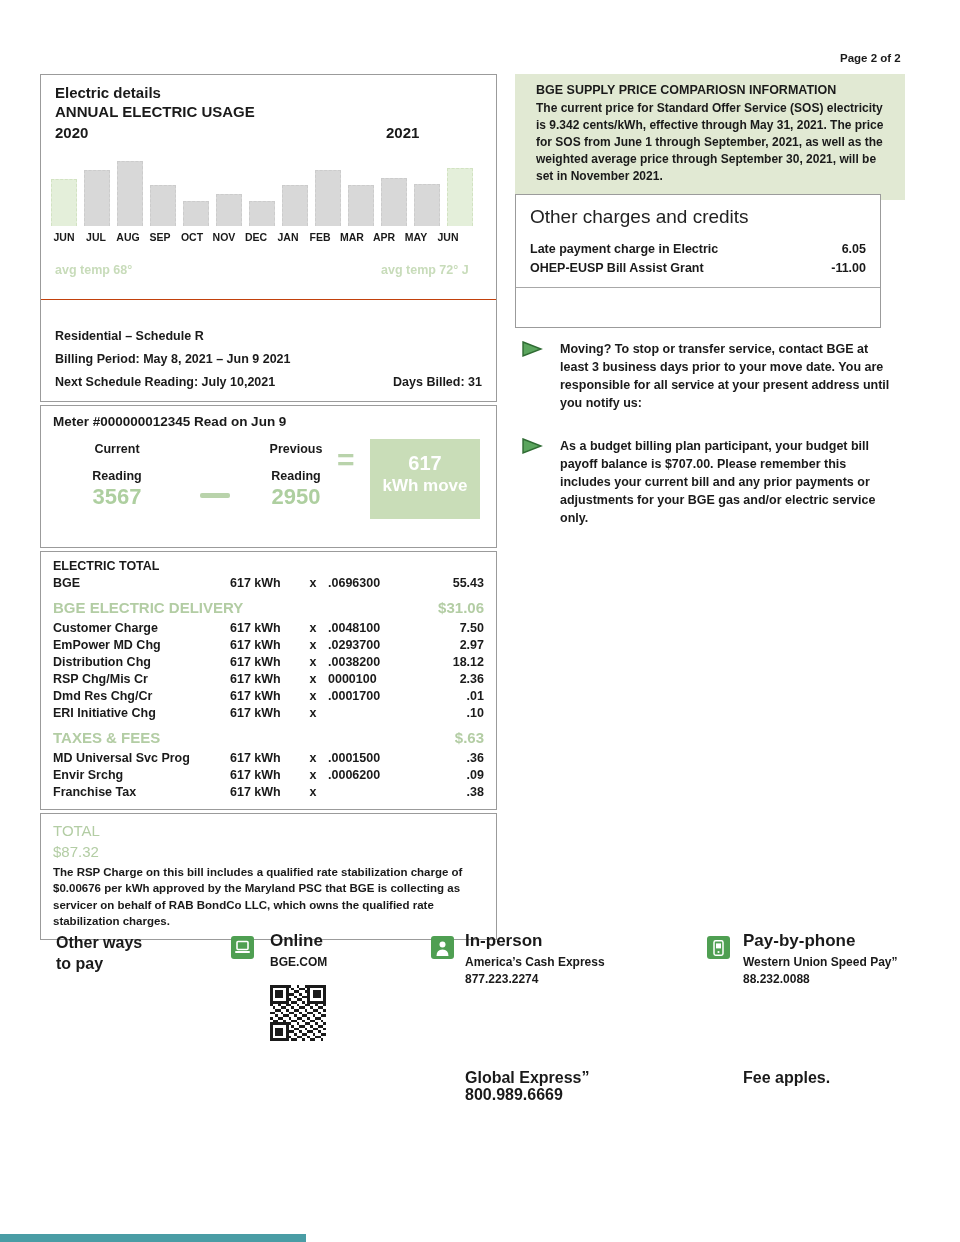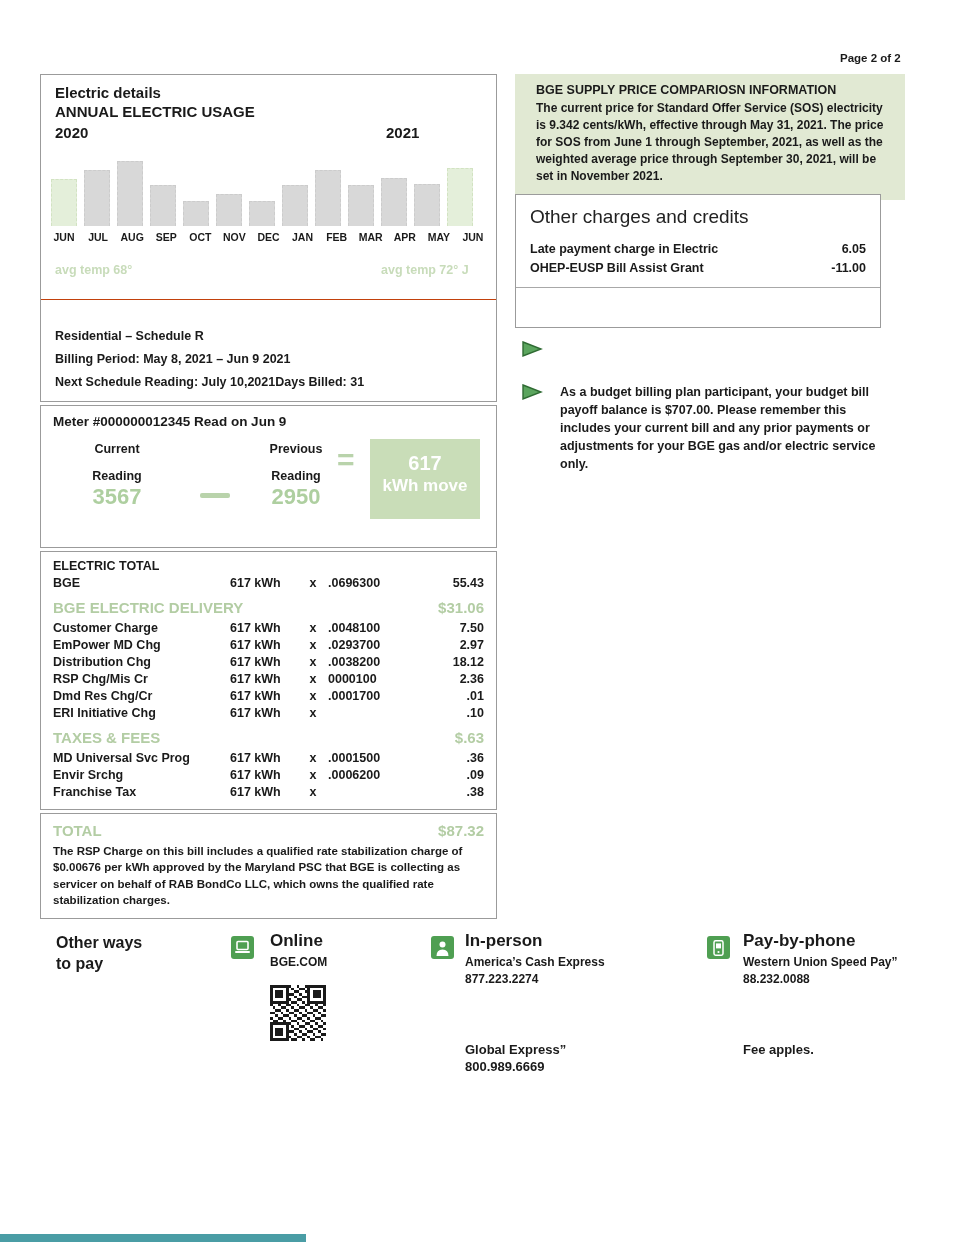--- a/index.html
+++ b/index.html
@@ -15,29 +15,29 @@
 
   .chart-head { padding:9px 14px 0; }
   .t1 { font-size:15px; font-weight:600; }
   .t2 { font-size:15px; font-weight:700; margin-top:2px; }
   .years { position:relative; margin-top:4px; font-size:15px; font-weight:700; height:20px; }
   .year-right { position:absolute; left:331px; top:0; }
 
   .chart-bars { display:flex; align-items:flex-end; gap:7px; height:68px; margin:14px 10px 0; }
   .bar { width:26px; background:#d8d8d8; border:1px dashed #cccccc; border-bottom:none; }
   .bar-green { background:#e4efda; border-color:#d2e3c2; }
-  .chart-months { display:flex; gap:6px; margin:5px 10px 0;justify-content:space-between; }
+  .chart-months { display:flex; gap:6px; margin:5px 10px 0; }
   .chart-months span { width:26px; text-align:center; font-size:10.5px; font-weight:700; }
 
   .temps { position:relative; margin:20px 14px 14px; height:16px; font-size:12.5px; font-weight:700; color:#c8dcba; }
   .temp-right { position:absolute; left:326px; top:0; }
 
   .info { border-top:1px solid #c2410c; padding:20px 14px 12px;margin-top:20px; }
   .info-row { font-size:12.5px; font-weight:700; margin-top:9px; }
-  .info-row.split { display:flex; }
+  .info-row.split { display:flex; justify-content:space-between; }
 
   .meter-box { padding:8px 12px 10px; }
   .meter-line { font-size:13.5px; font-weight:700; }
   .equation { position:relative; height:108px; }
   .eq-col { position:absolute; width:100px; text-align:center; font-size:12.5px; font-weight:700; top:13px; }
   .eq-col .lbl2 { margin-top:13px; }
   .eq-val { font-size:22px; font-weight:700; color:#aecfa0; margin-top:1px; }
   .eq-current { left:14px; }
   .eq-previous { left:193px; }
   .eq-minus { position:absolute; left:147px; top:64px; width:30px; height:5px; background:#b9d3ab; border-radius:2px; }
@@ -49,21 +49,21 @@
   .charges-box { padding:6px 12px 8px; }
   .crow { display:flex; font-size:12.5px; font-weight:700; line-height:17px; }
   .c-label { width:177px; }
   .c-qty { width:68px; }
   .c-op { width:30px; text-align:center; }
   .c-rate { width:92px; }
   .c-amount { flex:1; text-align:right; }
   .sec-row { display:flex; justify-content:space-between; color:#b3cda4; font-size:15px; font-weight:700; line-height:21px; margin-top:5px; margin-bottom:2px; }
 
   .total-box { padding:6px 12px 10px; }
-  .total-row { display:flex; justify-content:space-between; color:#b3cda4; font-size:15px; font-weight:700; line-height:21px; }
+  .total-row { display:flex; justify-content:space-between; color:#b3cda4; font-size:15px; font-weight:400; line-height:21px;flex-direction:column; }
   .note { font-size:11.5px; font-weight:700; line-height:1.42; margin-top:2px; }
 
   
   .supply-box { position:absolute; left:515px; top:74px; width:390px; background:#e1e9d3; padding:9px 21px 15px; }
   .sbox-title { font-size:12.5px; font-weight:700; }
   .sbox-body { font-size:12px; font-weight:700; line-height:1.42; margin-top:3px; }
 
   .oc-box { position:absolute; left:515px; top:194px; width:366px; border:1px solid #9b9b9b; background:#fff; }
   .oc-title { font-size:19px; font-weight:400; color:#222; padding:11px 14px 12px; }
   .oc-row { display:flex; justify-content:space-between; font-size:12.5px; font-weight:700; line-height:19px; padding:0 14px; }
@@ -85,21 +85,21 @@
   .icon-person { left:431px; top:936px; }
   .icon-phone  { left:707px; top:936px; }
   .pay-col { position:absolute; top:931px; }
   .col-online { left:270px; width:140px; }
   .col-person { left:465px; width:170px; }
   .col-phone  { left:743px; width:155px; }
   .pay-title { font-size:17px; font-weight:700; }
   .pay-line { font-size:12px; font-weight:700; line-height:17px; margin-top:3px; }
   .pay-line + .pay-line { margin-top:0; }
   .qr { margin-top:14px; width:56px; height:56px; }
-  .pay-extra { position:absolute; font-size:13px; font-weight:700; line-height:17px; top:1041px; }
+  .pay-extra { position:absolute; font-size:16px; font-weight:700; line-height:17px; top:1069px; }
   .extra-person { left:465px; }
   .extra-phone { left:743px; }
 
   .footer-bar { position:absolute; left:0; bottom:0; width:306px; height:8px; background:#4a9da5; }
 </style>
 </head>
 <body>
 
 <div class="page">
 
@@ -296,20 +296,21 @@
       </div>
     <div class="oc-div"></div>
   </div>
 
   <div class="imp">
     <div>
         <div class="bullet">
           <span class="bullet-icon"><svg width="22" height="18" viewBox="0 0 22 18">
               <path d="M2 2 L20 9 L2 16 Z" fill="#5ba55e" stroke="#2f6b33" stroke-width="1.4"></path>
             </svg></span>
+          <div class="bullet-text">Moving? To stop or transfer service, contact BGE at least 3 business days prior to your move date. You are responsible for all service at your present address until you notify us:</div>
         </div>
         <div class="bullet">
           <span class="bullet-icon"><svg width="22" height="18" viewBox="0 0 22 18">
               <path d="M2 2 L20 9 L2 16 Z" fill="#5ba55e" stroke="#2f6b33" stroke-width="1.4"></path>
             </svg></span>
           <div class="bullet-text">As a budget billing plan participant, your budget bill payoff balance is $707.00. Please remember this includes your current bill and any prior payments or adjustments for your BGE gas and/or electric service only.</div>
         </div>
       </div>
   </div>
 

